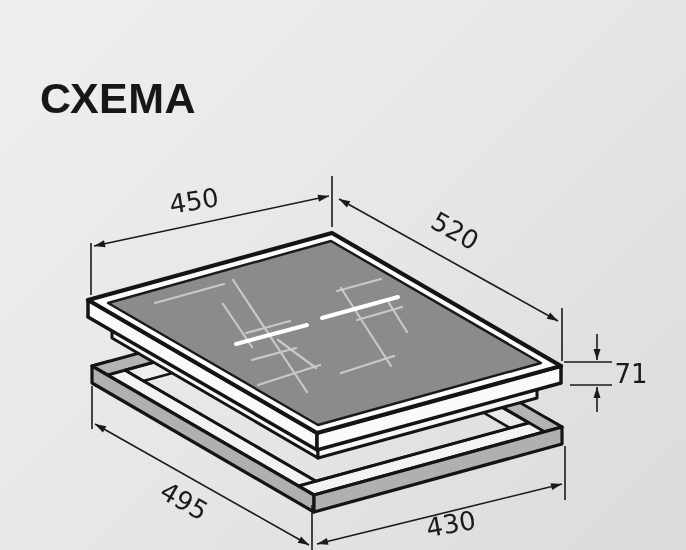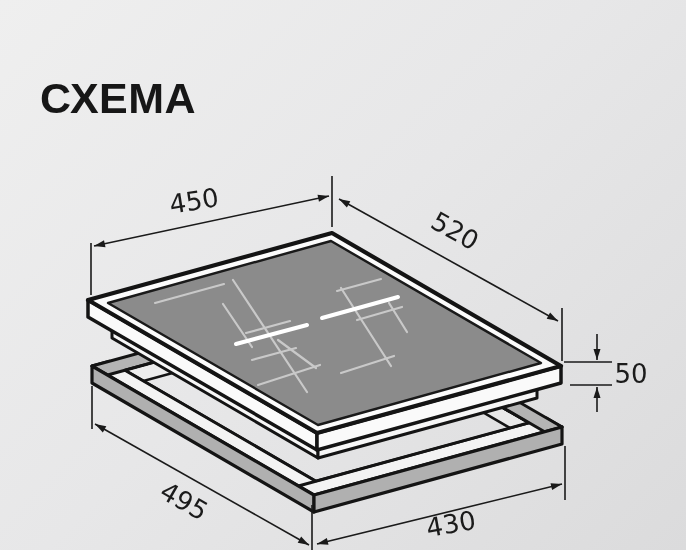--- a/index.html
+++ b/index.html
@@ -120,16 +120,16 @@
       </g>
     </g>
   </svg>
 
   <div class="title">
     <span>СХЕМА</span>
   </div>
 
   <div class="dim-label dl-450">450</div>
   <div class="dim-label dl-520">520</div>
-  <div class="dim-label dl-56">50</div>
+  <div class="dim-label dl-56">71</div>
   <div class="dim-label dl-495">495</div>
   <div class="dim-label dl-430">430</div>
 </div>
 
 </body></html>

